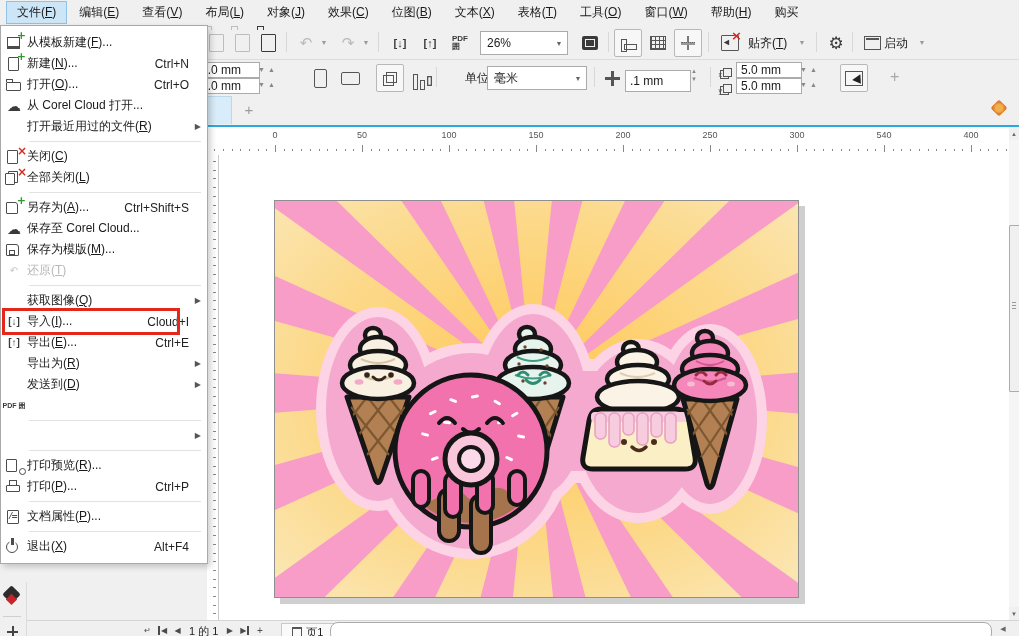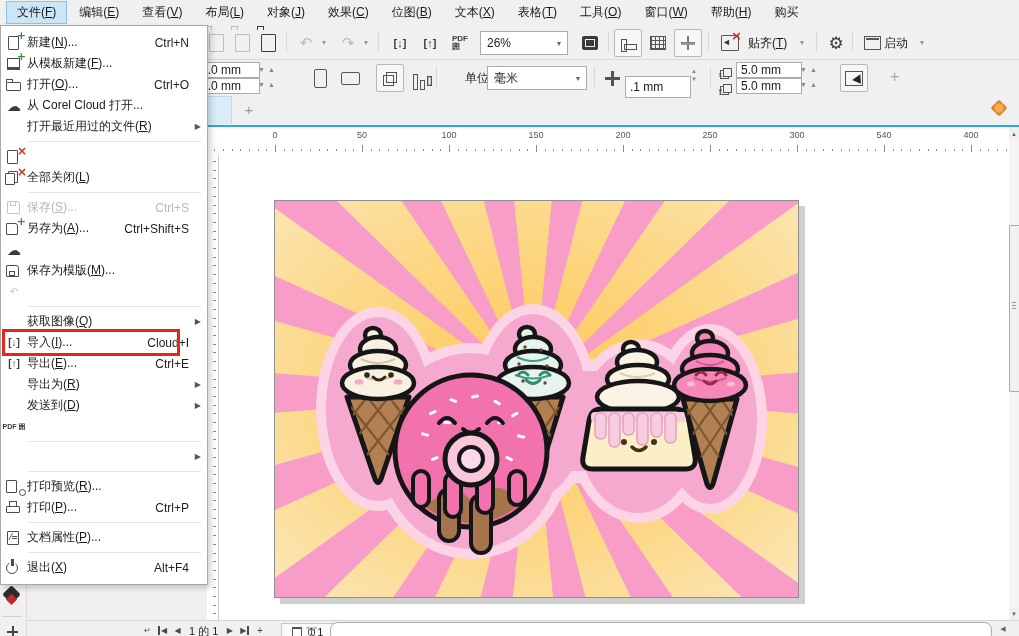--- a/index.html
+++ b/index.html
@@ -247,21 +247,21 @@
   <div class="tsep" style="left:436px"></div>
   <div class="plabel" style="left:465px">单位 :</div>
   <div class="combo" style="left:487px;top:6px;width:98px;height:22px">
     <span class="cv">毫米</span>
     <span class="ca">▼</span>
   </div>
   <div class="tsep" style="left:594px"></div>
   <div class="tbtn" style="left:598px">
       <span class="nudge"></span>
     </div>
-  <div class="field" style="left:625px;top:16px;width:60px;height:20px">
+  <div class="field" style="left:625px;top:10px;width:60px;height:20px">
       <span>.1 mm</span>
     </div>
   <div class="spin-v" style="left:688px;top:7px">▲<br>▼</div>
   <div class="tsep" style="left:710px"></div>
   <div class="abs" style="left:720px;top:3px"><span class="dupic">​<span class="dupsub">x</span></span></div>
   <div class="field" style="left:736px;top:2px;width:60px;height:14px">
       <span>5.0 mm</span>
     </div>
   <span class="spin-h" style="left:800px;top:6px">▼▲</span>
   <div class="abs" style="left:720px;top:19px"><span class="dupic">​<span class="dupsub">y</span></span></div>
@@ -662,70 +662,68 @@
           <ellipse cx="416" cy="183" rx="4" ry="2.5" fill="#f7bcd2"></ellipse>
             <ellipse cx="456" cy="183" rx="4" ry="2.5" fill="#f7bcd2"></ellipse>
         </g>
       </g>
     </svg>
   </div>
 </div>
 
 <div id="file-menu">
     <div class="mi">
+      <span class="mi-icon i-tpl"></span>
+      <span class="mi-label">从模板新建(<u>F</u>)...</span>
+    </div>
+    <div class="mi">
       <span class="mi-icon i-doc i-new"></span>
       <span class="mi-label">新建(<u>N</u>)...</span>
       <span class="mi-shortcut">Ctrl+N</span>
     </div>
     <div class="mi">
-      <span class="mi-icon i-tpl"></span>
-      <span class="mi-label">从模板新建(<u>F</u>)...</span>
-    </div>
-    <div class="mi">
       <span class="mi-icon i-open"></span>
       <span class="mi-label">打开(<u>O</u>)...</span>
       <span class="mi-shortcut">Ctrl+O</span>
     </div>
     <div class="mi">
       <span class="mi-icon i-cloud">☁</span>
       <span class="mi-label">从 Corel Cloud 打开...</span>
     </div>
     <div class="mi">
       <span class="mi-icon "></span>
       <span class="mi-label">打开最近用过的文件(<u>R</u>)</span>
       <span class="mi-arrow">▶</span>
     </div>
     <div class="menu-sep"></div>
     <div class="mi">
       <span class="mi-icon i-close"></span>
+      <span class="mi-label">关闭(<u>C</u>)</span>
     </div>
     <div class="mi">
       <span class="mi-icon i-closeall"></span>
       <span class="mi-label">全部关闭(<u>L</u>)</span>
     </div>
     <div class="menu-sep"></div>
-    <div class="mi disabled">
-      <span class="mi-icon i-floppy"></span>
-      <span class="mi-label">保存(<u>S</u>)...</span>
-      <span class="mi-shortcut">Ctrl+S</span>
-    </div>
     <div class="mi">
       <span class="mi-icon i-saveas"></span>
       <span class="mi-label">另存为(<u>A</u>)...</span>
       <span class="mi-shortcut">Ctrl+Shift+S</span>
     </div>
     <div class="mi">
       <span class="mi-icon i-cloud">☁</span>
+      <span class="mi-label">保存至 Corel Cloud...</span>
     </div>
     <div class="mi">
       <span class="mi-icon i-savetpl"></span>
       <span class="mi-label">保存为模版(<u>M</u>)...</span>
     </div>
     <div class="mi disabled">
       <span class="mi-icon i-revert">↶</span>
+      <span class="mi-label">还原(<u>T</u>)</span>
     </div>
     <div class="menu-sep"></div>
     <div class="mi">
       <span class="mi-icon "></span>
       <span class="mi-label">获取图像(<u>Q</u>)</span>
       <span class="mi-arrow">▶</span>
     </div>
     <div class="mi">
       <span class="mi-icon ">[↓]</span>
       <span class="mi-label">导入(<u>I</u>)...</span>

